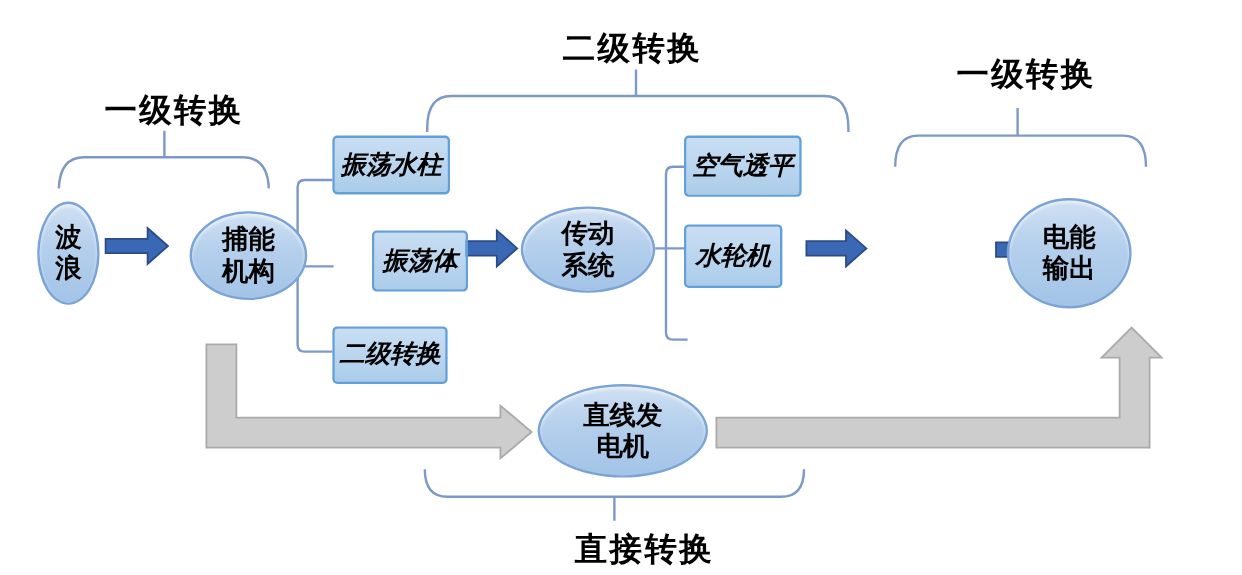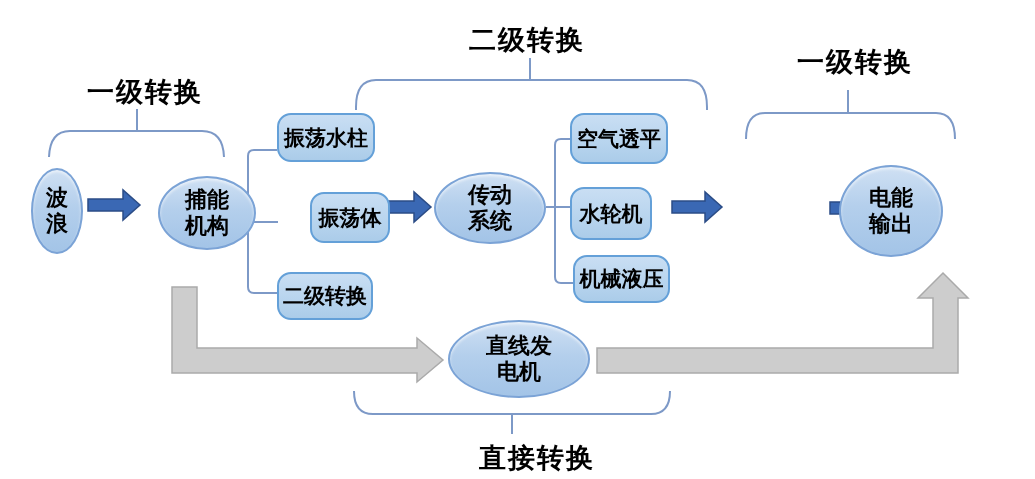--- a/index.html
+++ b/index.html
@@ -7,21 +7,21 @@
   #canvas{position:relative;width:1035px;height:479px;background:#ffffff;overflow:hidden;}
   #shape-layer{position:absolute;left:0;top:0;}
   .node{position:absolute;display:flex;align-items:center;justify-content:center;
         text-align:center;color:#000;font-weight:bold;white-space:pre-line;
         box-sizing:border-box;}
   .ellipse{border-radius:50%;
         background:linear-gradient(180deg,#cfe0f3 0%,#b4cfec 45%,#a3c4e7 100%);
         border:2px solid #7ba3d6;font-size:22px;line-height:1.18;
         box-shadow:inset 0 2px 3px rgba(255,255,255,0.6);}
   .rect{background:linear-gradient(180deg,#c9def3 0%,#b7d4ee 60%,#abcce9 100%);
-        border:2px solid #64a0d8;font-size:21px;line-height:1.2;border-radius:14px;}
+        border:2px solid #64a0d8;font-size:21px;line-height:1.2;border-radius:4px;font-style:italic;}
   .stage-label{position:absolute;transform:translateX(-50%);color:#000;
         font-weight:bold;font-size:27px;letter-spacing:2px;white-space:nowrap;}
 </style>
 </head>
 <body>
 
 <div id="canvas">
 
   <svg id="shape-layer" width="1035" height="479" viewBox="0 0 1035 479">
 
@@ -65,15 +65,14 @@
   <div class="node ellipse" style="left:839px;top:165px;width:104px;height:92px;">电能
 输出</div>
   <div class="node ellipse" style="left:448px;top:320px;width:142px;height:78px;text-align:center;">直线发
 电机</div>
 
   <div class="node rect" style="left:277px;top:113px;width:98px;height:49px;">振荡水柱</div>
   <div class="node rect" style="left:278px;top:192px;width:80px;height:51px;margin-left:32px;">振荡体</div>
   <div class="node rect" style="left:277px;top:272px;width:96px;height:48px;">二级转换</div>
   <div class="node rect" style="left:570px;top:113px;width:98px;height:51px;">空气透平</div>
   <div class="node rect" style="left:570px;top:187px;width:82px;height:53px;">水轮机</div>
-  <div class="node rect" style="left:573px;top:255px;width:97px;height:48px;">机械液压</div>
 
 </div>
 
 </body></html>

